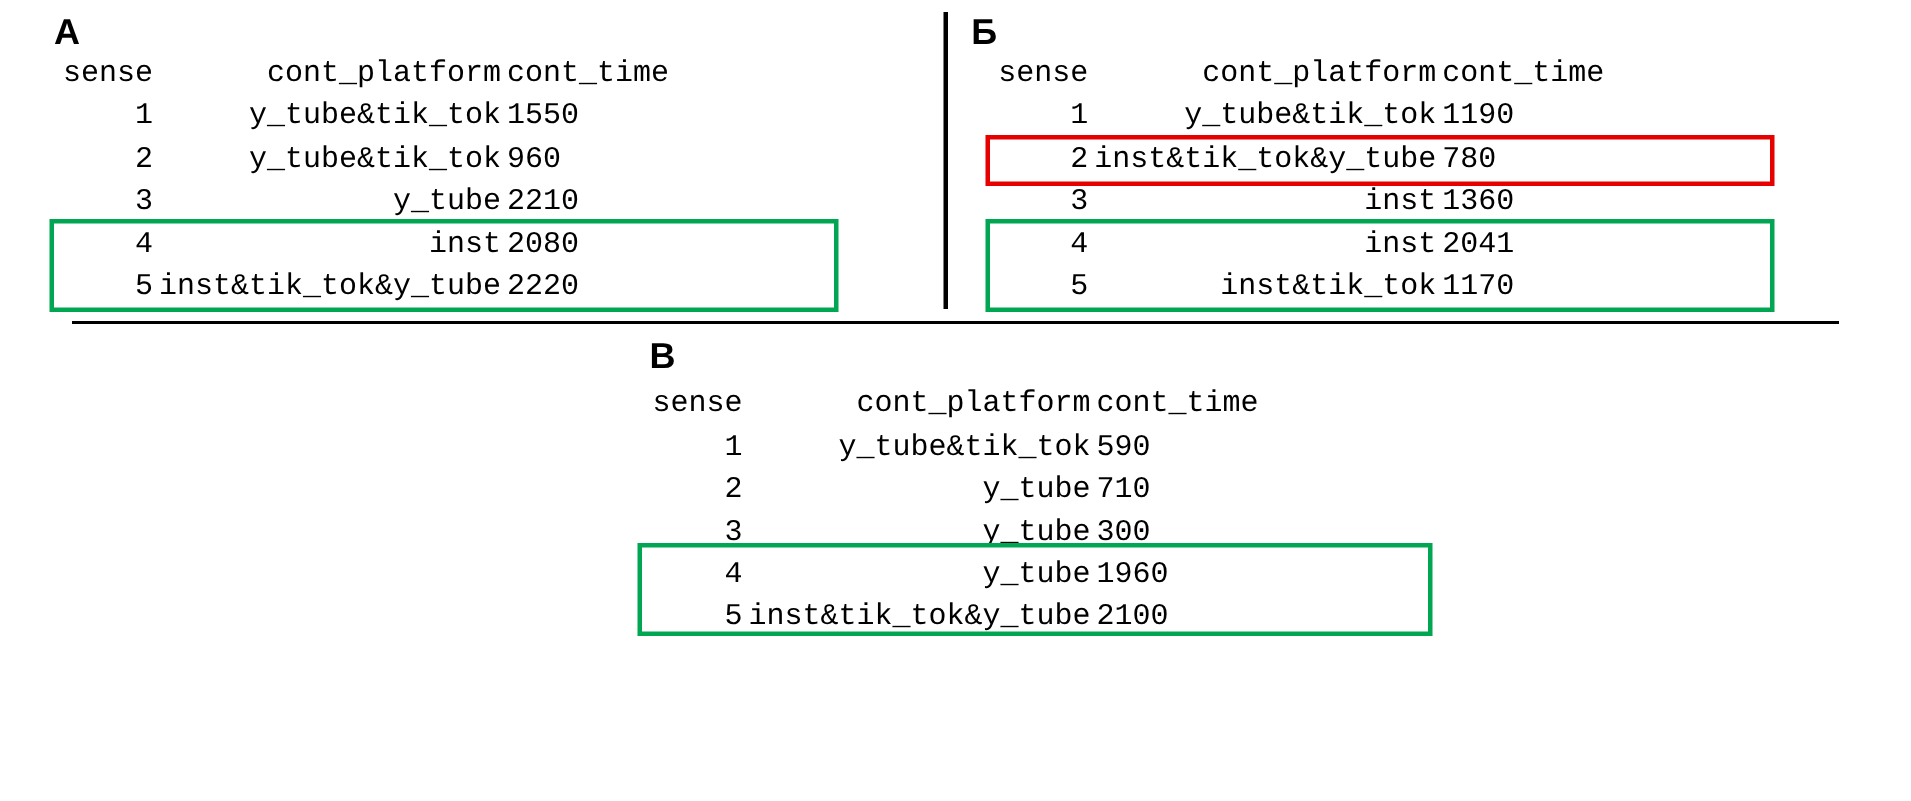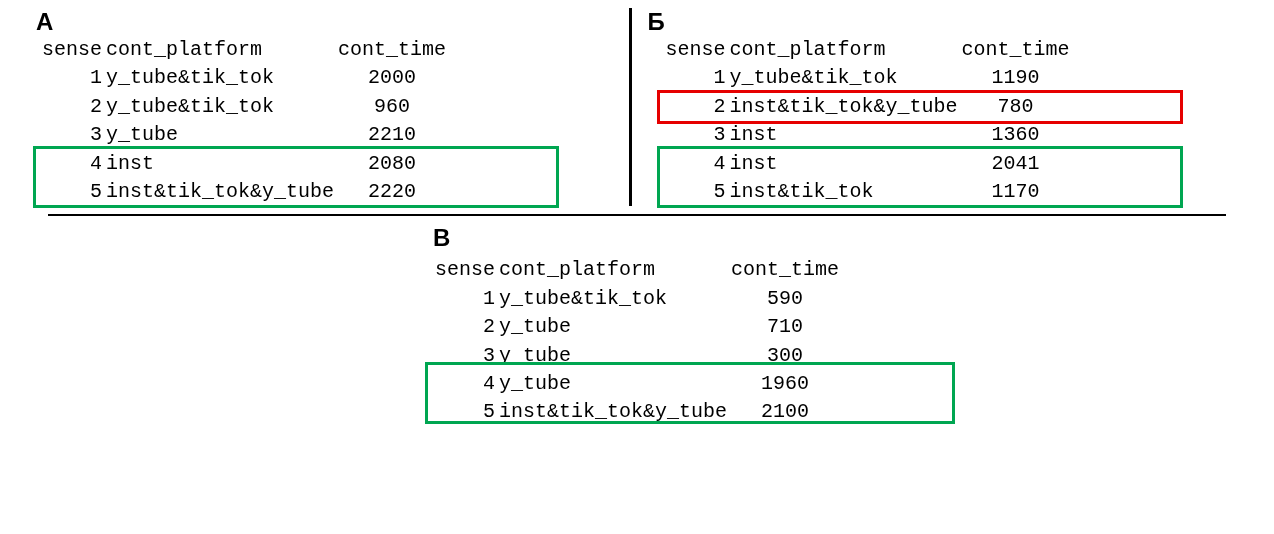--- a/index.html
+++ b/index.html
@@ -54,22 +54,22 @@
     margin-top: 28px;
     margin-left: 0;
   }
   table.tbl td {
     padding: 1px 2px;
     white-space: nowrap;
     line-height: 1.32;
   }
   
   .c-sense { text-align: right; min-width: 60px; padding-right: 6px; }
-  .c-plat  { text-align: left; min-width: 230px; padding-right: 6px; }
-  .c-time  { text-align: center; min-width: 110px; margin-top: 36px; }
+  .c-plat  { text-align: right; min-width: 230px; padding-right: 6px; }
+  .c-time  { text-align: left; min-width: 110px; margin-top: 36px; }
   
   tr.hdr .c-sense { text-align: left; }
 
   
   .bottom-wrap {
     display: flex;
     justify-content: center;
     position: relative;
   }
   .bottom-inner { position: relative; padding-top: 4px; }
@@ -87,21 +87,21 @@
       <table class="tbl">
         <tbody>
             <tr class="hdr">
           <td class="c-sense">sense</td>
           <td class="c-plat">cont_platform</td>
           <td class="c-time">cont_time</td>
         </tr>
         <tr>
           <td class="c-sense">1</td>
           <td class="c-plat">y_tube&amp;tik_tok</td>
-          <td class="c-time">2000</td>
+          <td class="c-time">1550</td>
         </tr>
         <tr>
           <td class="c-sense">2</td>
           <td class="c-plat">y_tube&amp;tik_tok</td>
           <td class="c-time">960</td>
         </tr>
         <tr>
           <td class="c-sense">3</td>
           <td class="c-plat">y_tube</td>
           <td class="c-time">2210</td>

